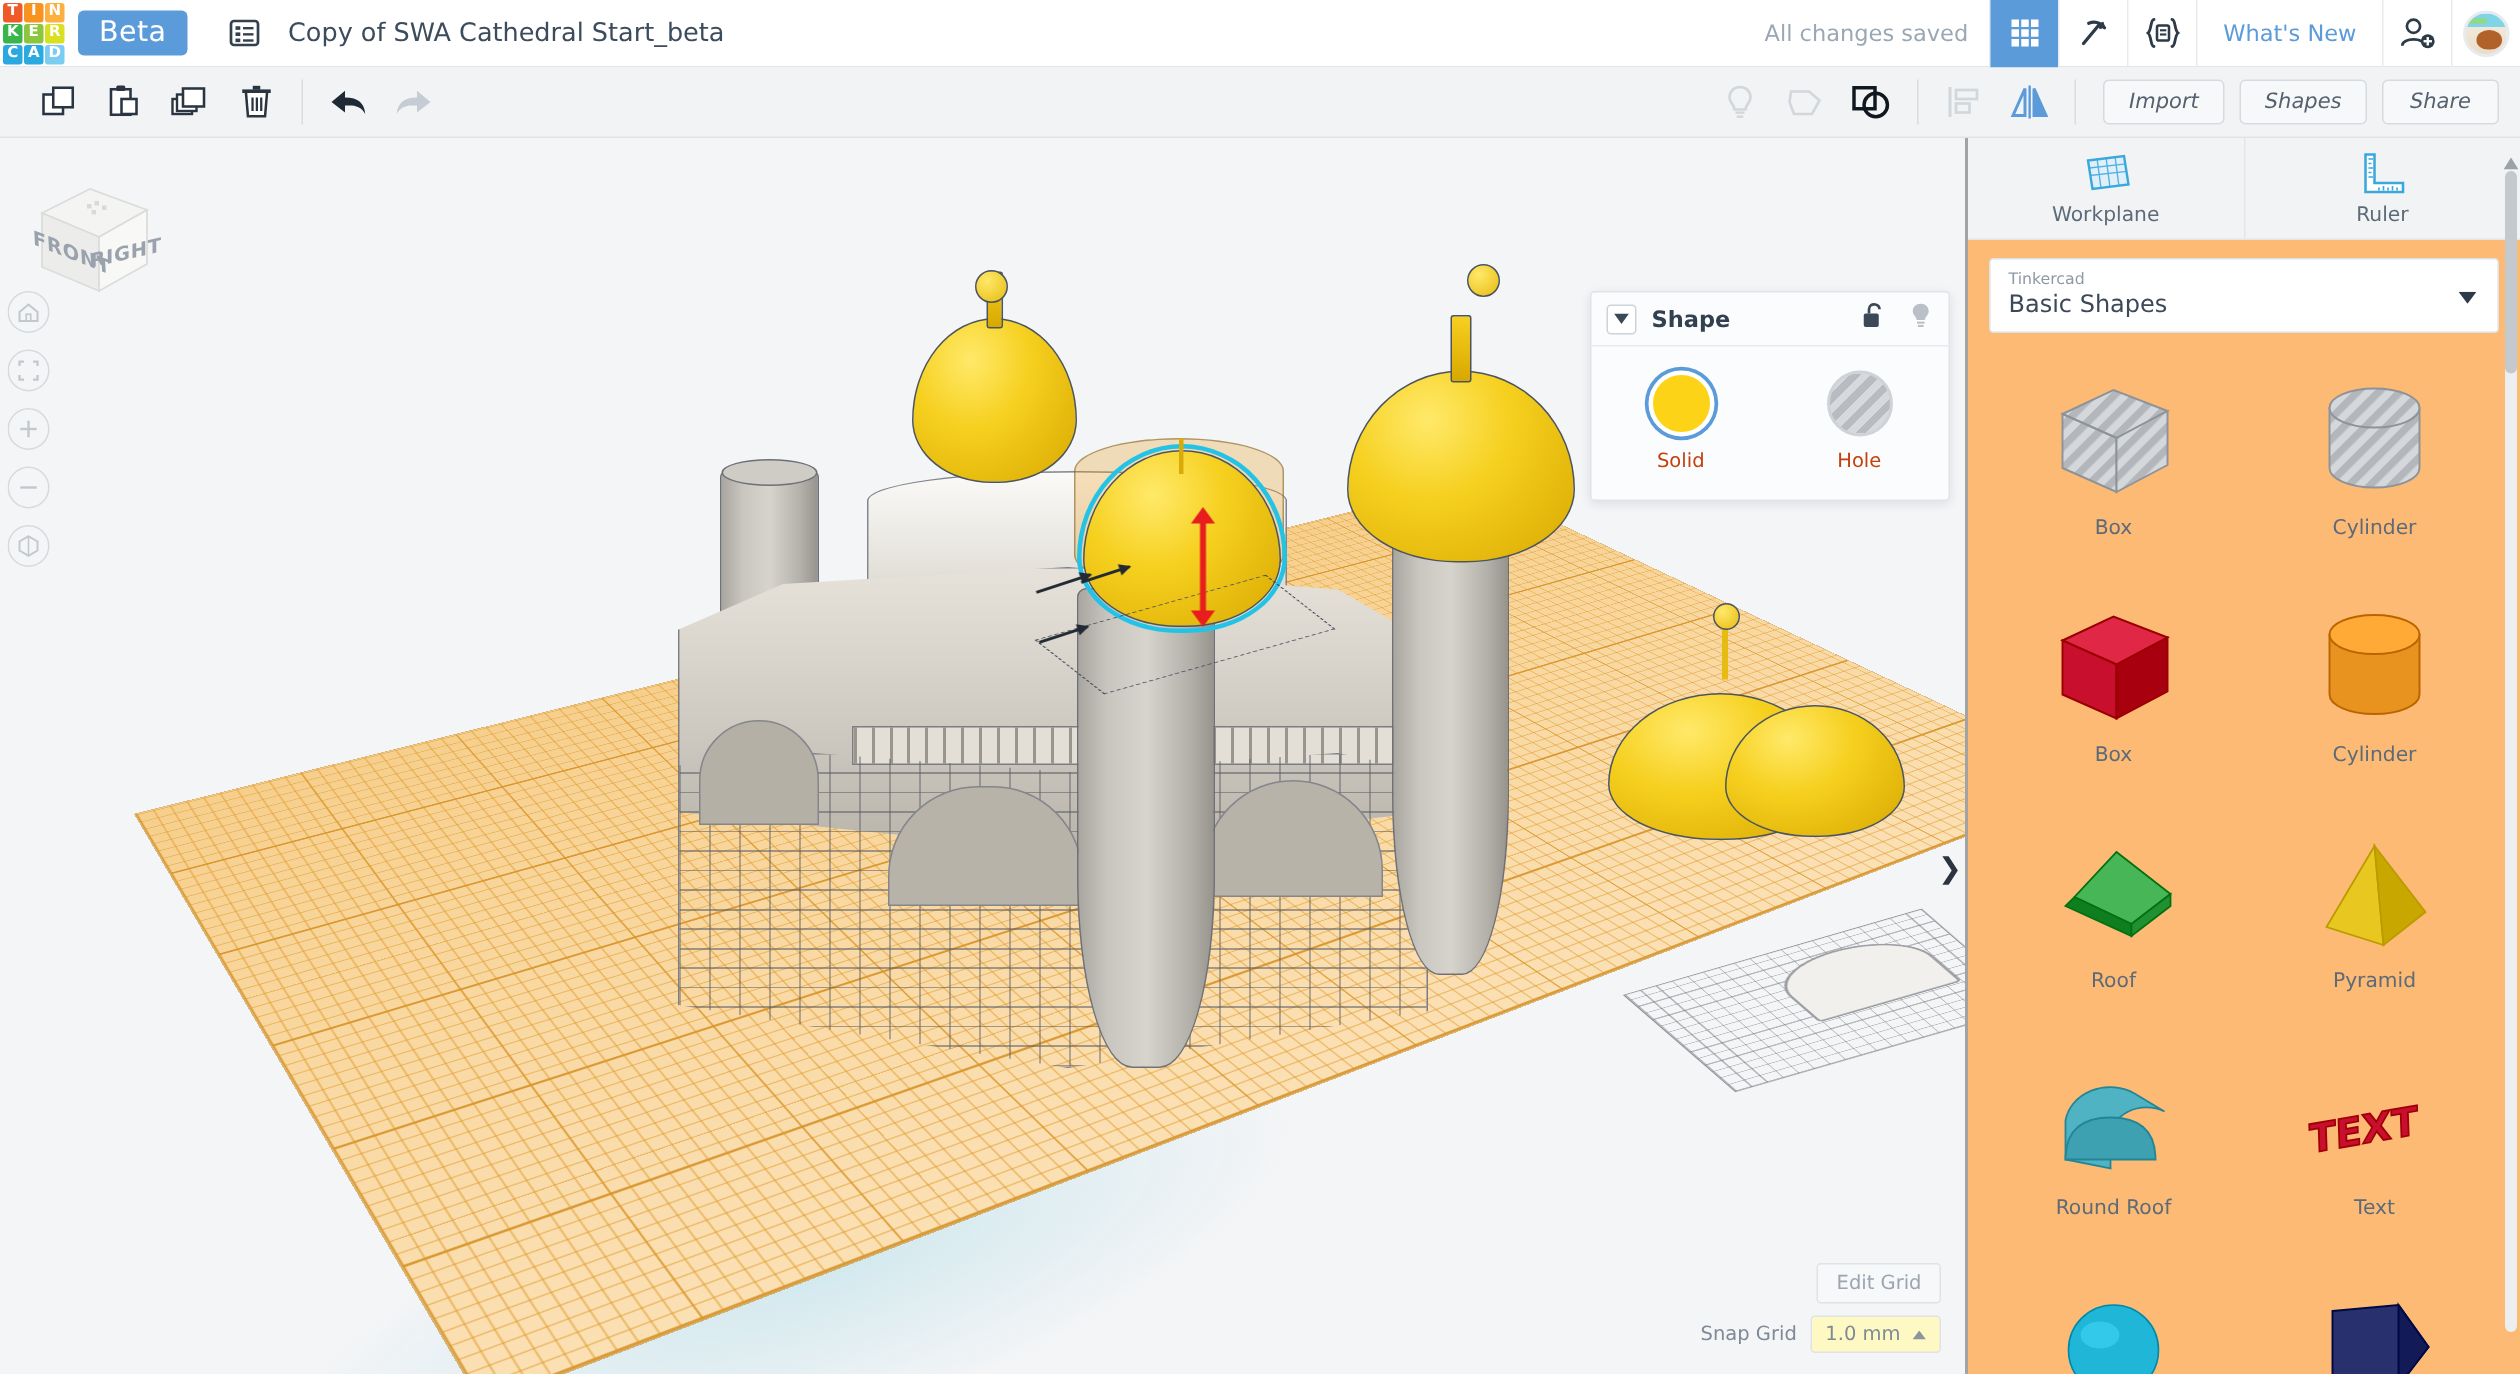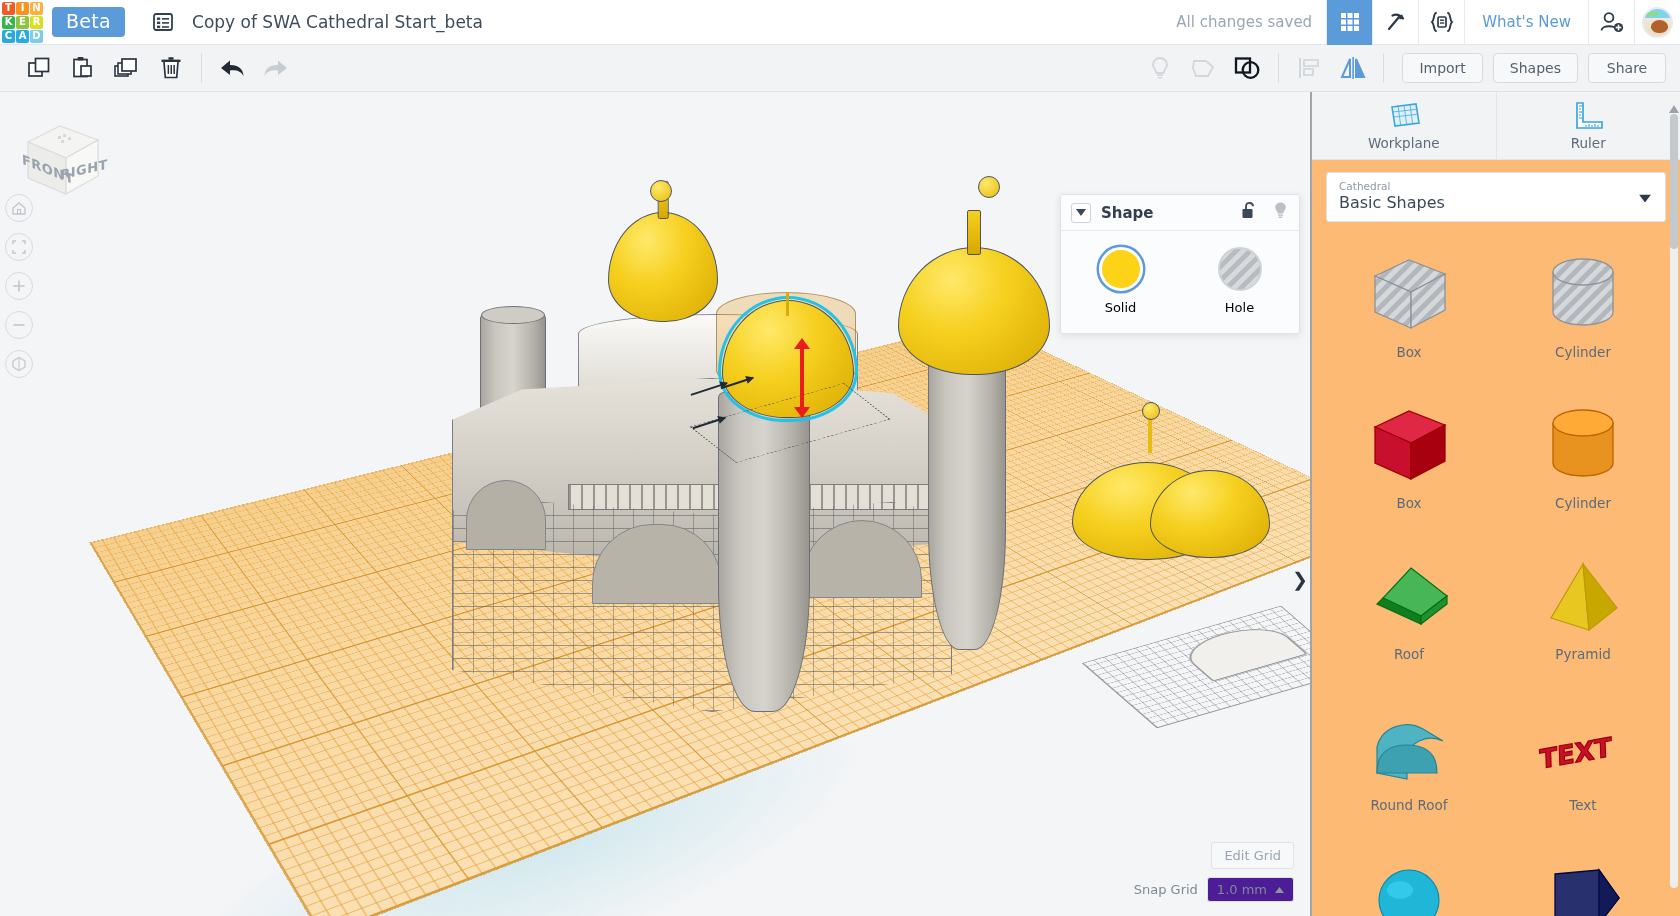--- a/index.html
+++ b/index.html
@@ -76,21 +76,21 @@
   
   .toolbar2 {
     position: absolute; top: 45px; left: 0; width: 1680px; height: 47px;
     background: #f2f3f5; border-bottom: 1px solid #dfe3e7;
     display: flex; align-items: center;
   }
   .t2-btn {
     width: 44px; height: 46px; display: flex; align-items: center; justify-content: center;
   }
   .t2-sep { width: 1px; height: 30px; background: #d8dde2; margin: 0 8px; }
-  .t2-right { margin-left: auto; display: flex; align-items: center; padding-right: 14px; }
+  .t2-right { margin-left: auto; display: flex; align-items: center; padding-right: 14px; font-style: italic; }
   .pillbtn {
     height: 30px; min-width: 78px; padding: 0 16px; margin-left: 10px;
     border: 1px solid #d6dbe1; border-radius: 4px; background: #f7f8f9;
     display: flex; align-items: center; justify-content: center;
     font-size: 14px; color: #55616e;
   }
 
   
   .viewport {
     position: absolute; top: 92px; left: 0; width: 1310px; height: 824px;
@@ -226,33 +226,33 @@
   .swatch-solid {
     width:44px; height:44px; border-radius:50%; margin:0 auto;
     background:#fcd317; border:3px solid #fff;
     box-shadow: 0 0 0 2.5px #5b9bd9;
   }
   .swatch-hole {
     width:44px; height:44px; border-radius:50%; margin:0 auto;
     background: repeating-linear-gradient(135deg,#b8bcc0 0 5px,#d7dadd 5px 10px);
     border:2px solid #cfd3d7;
   }
-  .sp-label { margin-top:9px; font-size:13px; color:#000000; }
+  .sp-label { margin-top:9px; font-size:13px; color:#c2410c; }
 
   
   .grid-ctrls { position:absolute; right: 16px; bottom: 14px; text-align:right;margin-top:40px; }
   .edit-grid {
     display:inline-block; border:1px solid #dfe3e8; border-radius:3px;
     padding:5px 12px; font-size:13px; color:#9aa5b1; background:#f7f8fa;
   }
   .snap-row { margin-top:8px; display:flex; align-items:center; justify-content:flex-end; }
   .snap-label { font-size:13px; color:#7e8a96; margin-right:9px;text-align:right; }
   .snap-val {
     border:1px solid #dfe3e8; border-radius:3px; padding:4px 9px; font-size:13px;
-    color:#7e8a96; background:#4c1d95; display:flex; align-items:center; gap:8px;
+    color:#7e8a96; background:#fef9c3; display:flex; align-items:center; gap:8px;
   }
 
   .panel-toggle {
     position:absolute; right:0; top:470px; width:20px; height:34px;
     display:flex; align-items:center; justify-content:center;
     color:#2b3440; font-size:19px;
   }
 
   
   .sidebar {
@@ -682,21 +682,21 @@
               <path d="M21,25 V27"></path>
               <path d="M24,24 V27"></path>
               <path d="M27,25 V27"></path>
           </g>
         </svg>
         <div class="sb-top-label">Ruler</div>
       </div>
     </div>
 
     <div class="sb-dd">
-      <div class="sb-dd-sub">Cathedral</div>
+      <div class="sb-dd-sub">Tinkercad</div>
       <div class="sb-dd-main">Basic Shapes</div>
       <span class="sb-dd-caret">
         <svg width="12" height="8" viewBox="0 0 12 8">
             <polygon points="0,0 12,0 6,8" fill="#2d3a48"></polygon>
           </svg>
       </span>
     </div>
 
     <div class="shape-grid" id="shape-grid">
         <div class="sg-row">

